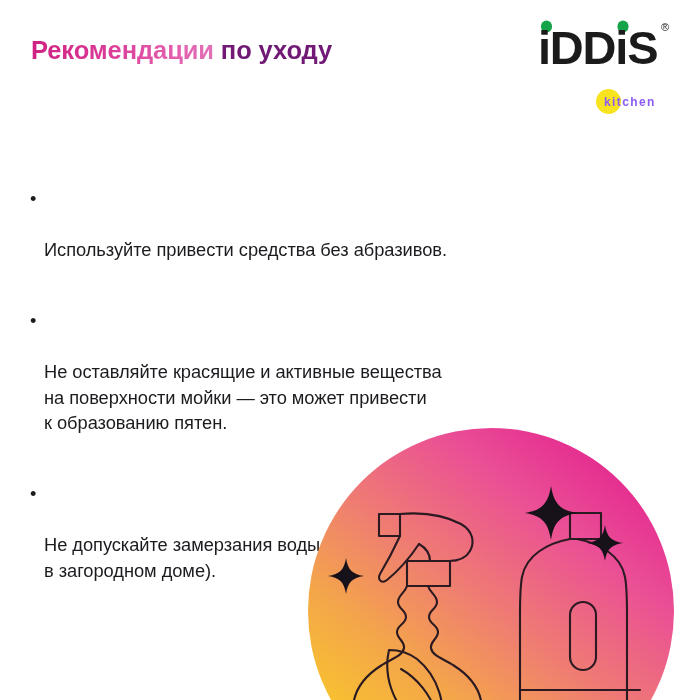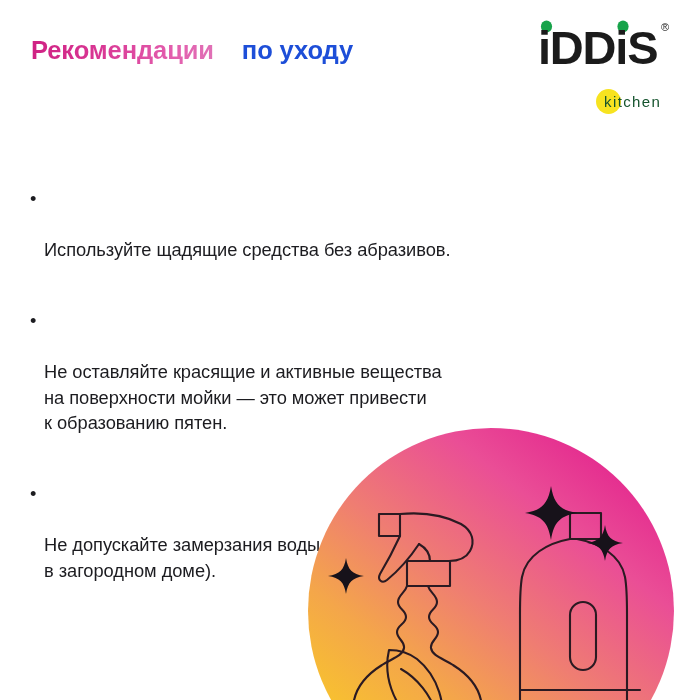--- a/index.html
+++ b/index.html
@@ -45,21 +45,21 @@
     line-height: 1;
   }
   #title-accent {
     background: linear-gradient(95deg, #cf2183 0%, #d93794 38%, #e35fae 78%, #e071b6 100%);
     -webkit-background-clip: text;
     background-clip: text;
     color: transparent;
     margin-top: 35px;
     -webkit-text-fill-color: transparent;
   }
-  #title-rest { color: #1d4ed8; margin-left: 21px; }
+  #title-rest { color: #701a75; }
 
   
   #logo {
     position: absolute;
     left: 538px;
     top: 19px;
     width: 140px;
     height: 85px;
     text-align: center;
   }
@@ -83,24 +83,24 @@
     top: 0px;
     width: 25px;
     height: 25px;
     border-radius: 50%;
     background: #f7e320;
   }
   #logo-sub-text {
     position: absolute;
     left: 44px;
     top: 4px;
-    font-size: 15px;
-    font-weight: 400;
+    font-size: 12px;
+    font-weight: 700;
     letter-spacing: 1.4px;
-    color: #14532d;
+    color: #8b5cf6;
     line-height: 18px;
     white-space: nowrap;
   }
 
   
   #care-list {
     position: absolute;
     left: 30px;
     top: 186px;
     width: 640px;
@@ -181,21 +181,21 @@
         <div id="logo-sub-text">kitchen</div>
       </div>
 
     </div>
   </div>
 
   <div id="care-list">
 
     <div class="care-item">
       <span class="care-bullet">•</span>
-      <span class="care-text">Используйте щадящие средства без абразивов.</span>
+      <span class="care-text">Используйте привести средства без абразивов.</span>
     </div>
 
     <div class="care-item">
       <span class="care-bullet">•</span>
       <span class="care-text">Не оставляйте красящие и активные вещества
 на поверхности мойки — это может привести
 к образованию пятен.</span>
     </div>
 
     <div class="care-item">

